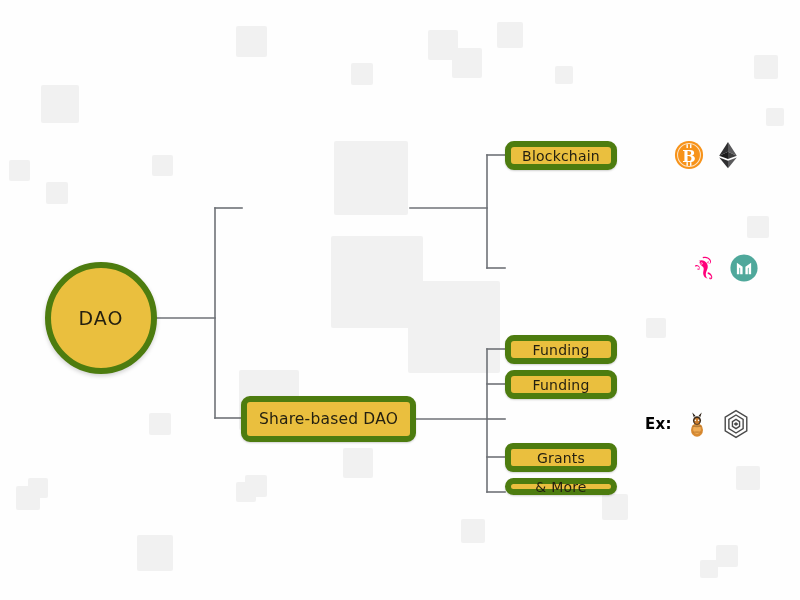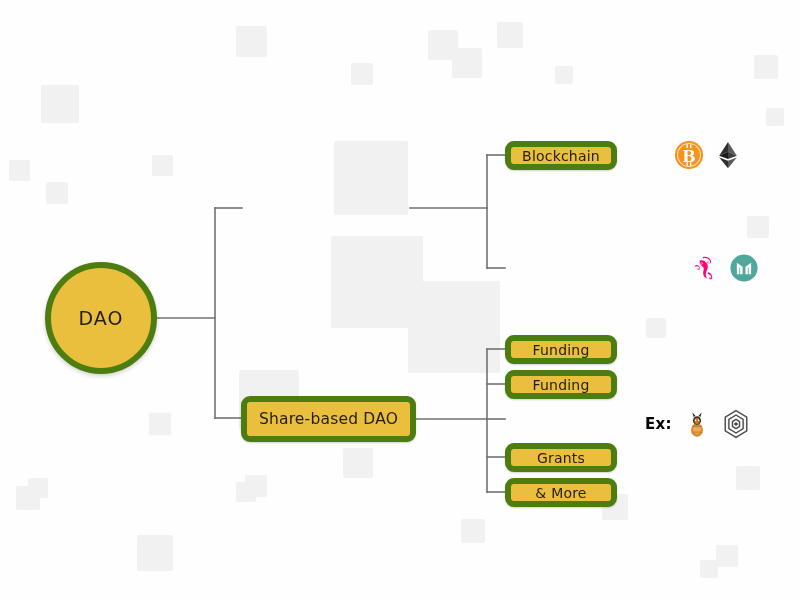--- a/index.html
+++ b/index.html
@@ -172,25 +172,25 @@
 
   <div class="node leaf" style="left:505px; top:335px; width:112px; height:29px;">
     <span>Funding</span>
   </div>
 
   <div class="node leaf" style="left:505px; top:370px; width:112px; height:29px;">
     <span>Funding</span>
   </div>
 
 
-  <div class="node leaf" style="left:505px; top:443px; width:112px; height:29px;">
+  <div class="node leaf" style="left:505px; top:443px; width:112px; height:29px;border-radius:8px;">
     <span>Grants</span>
   </div>
 
-  <div class="node leaf" style="left:505px; top:478px; width:112px; height:29px;">
+  <div class="node leaf" style="left:505px; top:478px; width:112px; height:17px;">
     <span>&amp; More</span>
   </div>
 
   <div class="ex-row" style="left:674px; top:140px;">
     <svg class="logo" viewBox="0 0 32 32">
       <circle cx="16" cy="16" r="15" fill="#f7931a"></circle>
       <circle cx="16" cy="16" r="12.2" fill="none" stroke="#ffffff" stroke-width="1.1" opacity="0.75"></circle>
       <text x="16" y="23" font-family="DejaVu Serif, serif" font-size="17" font-weight="bold" fill="#ffffff" text-anchor="middle">B</text>
       <rect x="13.3" y="4.6" width="1.5" height="4" fill="#ffffff"></rect>
       <rect x="17.1" y="4.6" width="1.5" height="4" fill="#ffffff"></rect>

